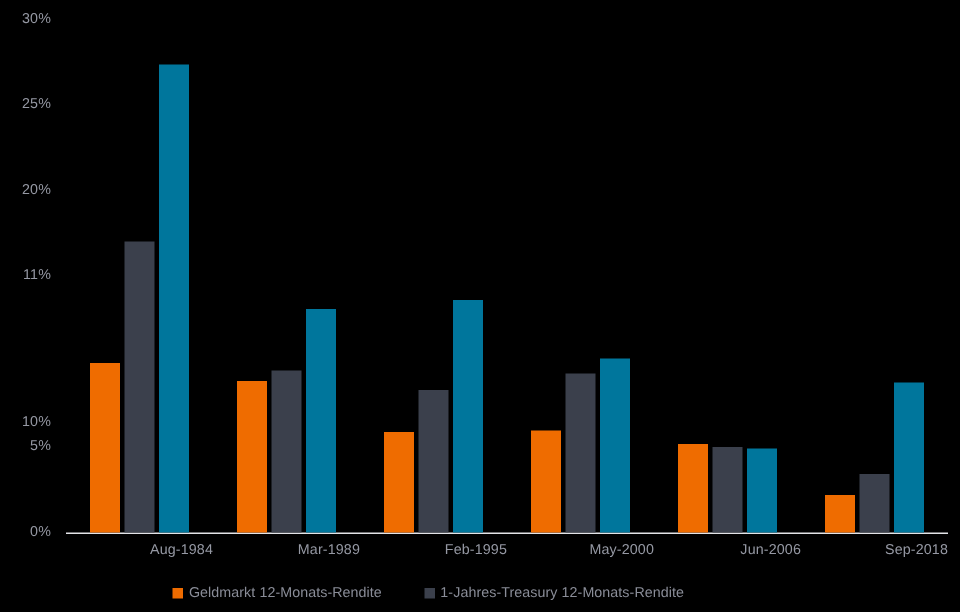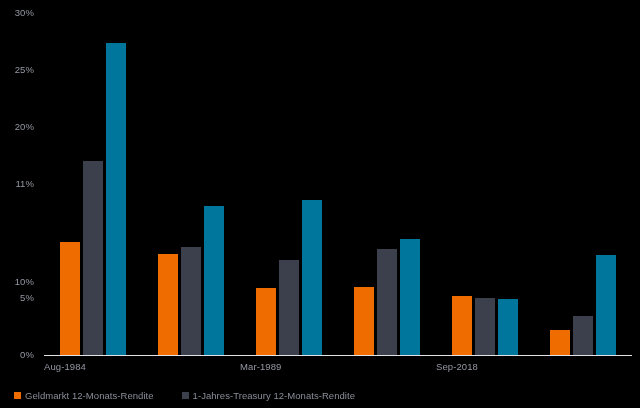--- a/index.html
+++ b/index.html
@@ -88,39 +88,39 @@
     position: absolute;
     left: 44px;
     top: 360px;
     width: 588px;
     height: 16px;
     display: flex;
     flex-direction: row;
   }
   .x-label {
     flex: 1 1 0;
-    text-align: left;
+    text-align: right;
     font-size: 9.5px;
     line-height: 14px;
     color: #9598a3;
     letter-spacing: 0.1px;
     white-space: nowrap;
   }
 
   
   .legend {
     position: absolute;
     left: 0px;
     top: 386px;
     width: 571px;
     height: 18px;
     display: flex;
     flex-direction: row;
     align-items: center;
-    justify-content: flex-start;
+    justify-content: center;
   }
   .legend-item {
     display: flex;
     flex-direction: row;
     align-items: center;
     margin: 0 14px;
     white-space: nowrap;
   }
   .legend-swatch {
     width: 7px;
@@ -217,20 +217,23 @@
         </div>
         <div class="bar-slot">
           <div class="bar" style="background: rgb(0, 118, 156); height: 100.32px;"></div>
         </div>
       </div>
     </div>
 
   <div class="x-labels">
       <div class="x-label">Aug-1984</div>
       <div class="x-label">Mar-1989</div>
+      <div class="x-label">Feb-1995</div>
+      <div class="x-label">May-2000</div>
+      <div class="x-label">Jun-2006</div>
       <div class="x-label">Sep-2018</div>
     </div>
 
   <div class="legend">
       <div class="legend-item">
         <span class="legend-swatch" style="background: rgb(239, 108, 0);"></span>
         <span class="legend-text">Geldmarkt 12-Monats-Rendite</span>
       </div>
       <div class="legend-item">
         <span class="legend-swatch" style="background: rgb(59, 64, 76);"></span>

